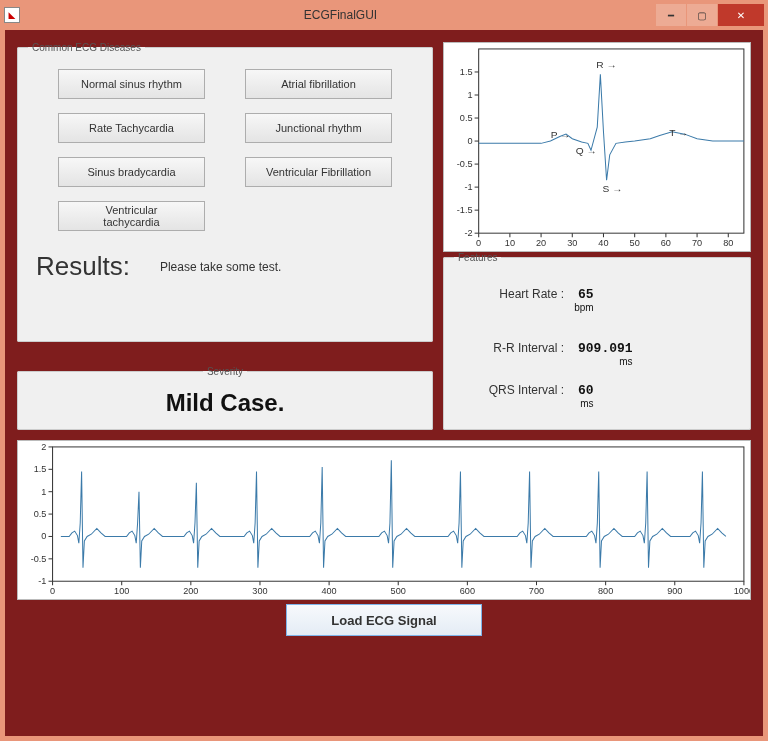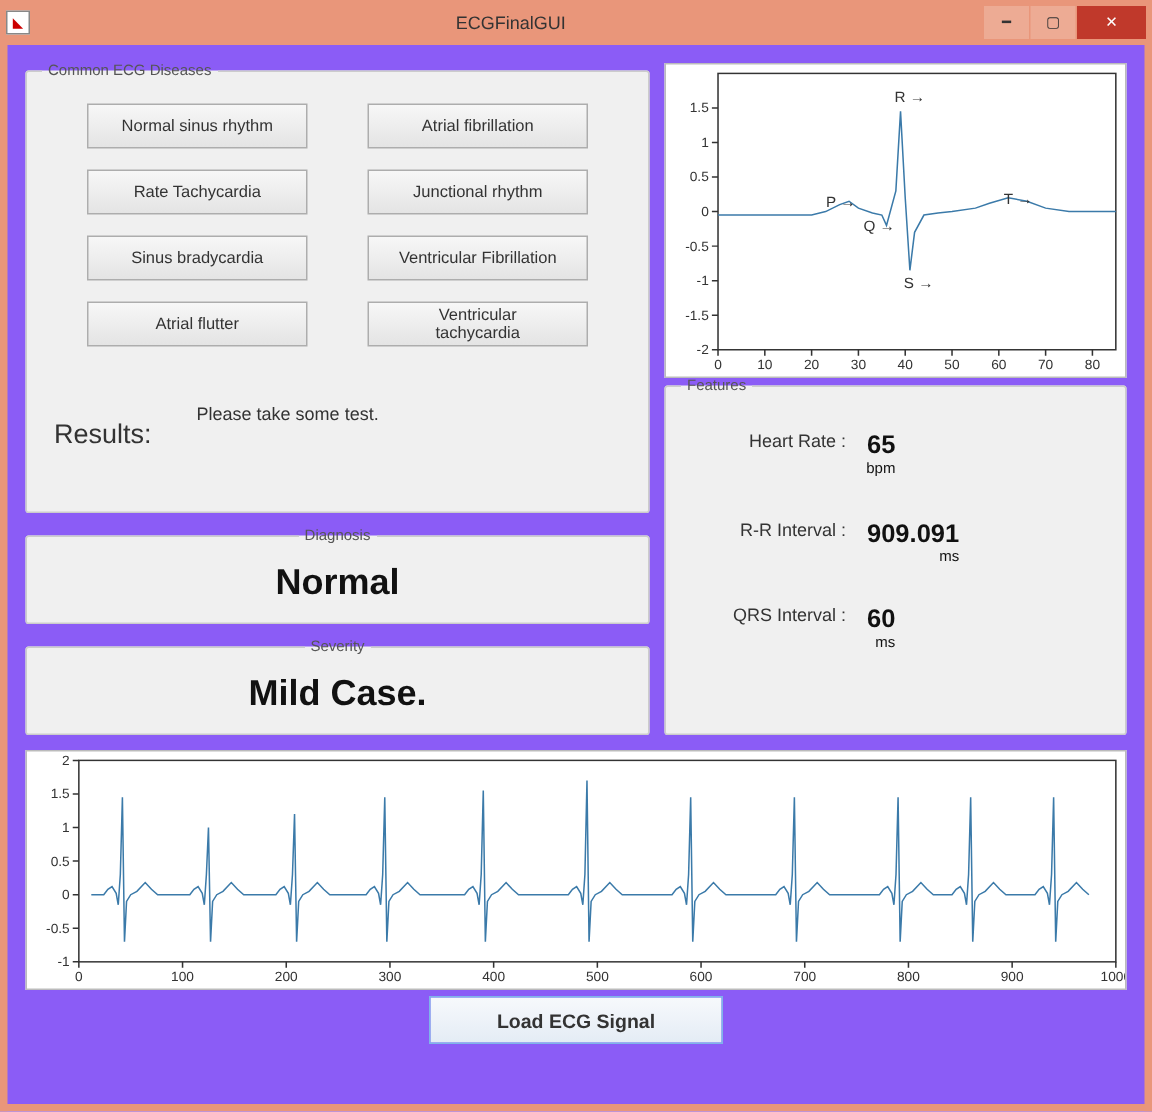--- a/index.html
+++ b/index.html
@@ -43,21 +43,21 @@
     width: 30px; height: 22px;
     display: flex; align-items: center; justify-content: center;
     font-size: 10px;
     background: rgba(255,255,255,0.2);
     margin-left: 1px;
     cursor: pointer;
   }
   .titlebar .winbtn.close { background: #c0392b; color: #fff; width: 46px; }
 
   .client {
-    background: #8b5cf6;
+    background: #7f1d1d;
     padding: 12px 12px 12px 12px;
     height: 711px;
     border: 5px solid #e9967a;
     border-top: none;
   }
 
   .row { display: flex; }
   .col { display: flex; flex-direction: column; }
 
   fieldset.panel {
@@ -96,24 +96,23 @@
   }
   .btn.wide { grid-column: 1 / span 2; width: 170px; justify-self: center; height: 26px; }
 
   .results-row {
     display: flex;
     align-items: center;
     margin-top: 20px;
     padding: 0 8px;
   }
   .results-label {
-    font-size: 18px;
+    font-size: 26px;
     color: #333;
     margin-right: 30px;
-    margin-top: 28px;
   }
   .results-text {
     font-size: 12px;
     color: #333;
   }
 
   .single-value-panel {
     width: 416px;
     text-align: center;
   }
@@ -143,21 +142,21 @@
     margin-top: 6px;
     flex: 1;
   }
   .feat-row {
     display: flex;
     align-items: flex-start;
     margin: 16px 0 0 10px;
     font-size: 12px;
   }
   .feat-label { width: 100px; text-align: right; color: #333; }
-  .feat-val { margin-left: 14px; font-weight: bold; font-size: 17px; color: #111; }
+  .feat-val { margin-left: 14px; font-weight: bold; font-size: 13px; color: #111; font-family: Liberation Mono, monospace; }
   .feat-unit { display: block; font-size: 10px; font-weight: normal; color: #111; text-align: right; }
 
   .bottom-area {
     margin-top: 10px;
   }
   .load-btn-wrap {
     display: flex; justify-content: center;
     margin-top: 4px;
   }
   .load-btn {
@@ -195,35 +194,30 @@
     <div class="col">
       <fieldset class="panel diseases">
         <legend>Common ECG Diseases</legend>
         <div class="btn-grid" id="disease-buttons">
             <button class="btn">Normal sinus rhythm</button>
             <button class="btn">Atrial fibrillation</button>
             <button class="btn">Rate Tachycardia</button>
             <button class="btn">Junctional rhythm</button>
             <button class="btn">Sinus bradycardia</button>
             <button class="btn">Ventricular Fibrillation</button>
-            <button class="btn">Atrial flutter</button>
             <button class="btn">Ventricular tachycardia</button>
           </div>
         <div class="results-row">
           <span class="results-label">Results:</span>
           <span class="results-text">Please take some test.</span>
         </div>
       </fieldset>
 
-      <fieldset class="panel single-value-panel" style="margin-top:10px">
-        <legend>Diagnosis</legend>
-        <div class="big-value">Normal</div>
-      </fieldset>
-
-      <fieldset class="panel single-value-panel" style="margin-top:10px">
+
+      <fieldset class="panel single-value-panel" style="margin-top:24px">
         <legend>Severity</legend>
         <div class="big-value">Mild Case.</div>
       </fieldset>
     </div>
 
     <div class="right-col">
       <div class="chart-box chart-top">
         <svg id="chart1" width="100%" height="100%" viewBox="0 0 300 210" preserveAspectRatio="none">
             <rect x="34" y="6" width="260" height="186" fill="#fff" stroke="#333" stroke-width="1"></rect>
             <line class="axis-line" x1="34" y1="192" x2="34" y2="196"></line>
@@ -278,21 +272,21 @@
             <span class="feat-unit">bpm</span>
           </span>
         </div>
         <div class="feat-row" style="margin-top:28px">
           <span class="feat-label">R-R Interval :</span>
           <span>
             <span class="feat-val">909.091</span>
             <span class="feat-unit">ms</span>
           </span>
         </div>
-        <div class="feat-row" style="margin-top:26px">
+        <div class="feat-row" style="margin-top:16px">
           <span class="feat-label">QRS Interval :</span>
           <span>
             <span class="feat-val">60</span>
             <span class="feat-unit">ms</span>
           </span>
         </div>
       </fieldset>
     </div>
   </div>
 

